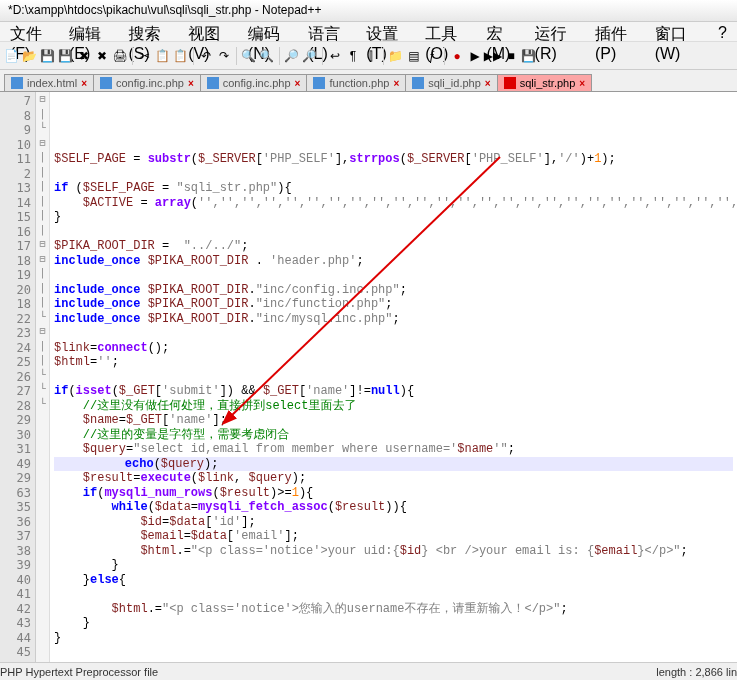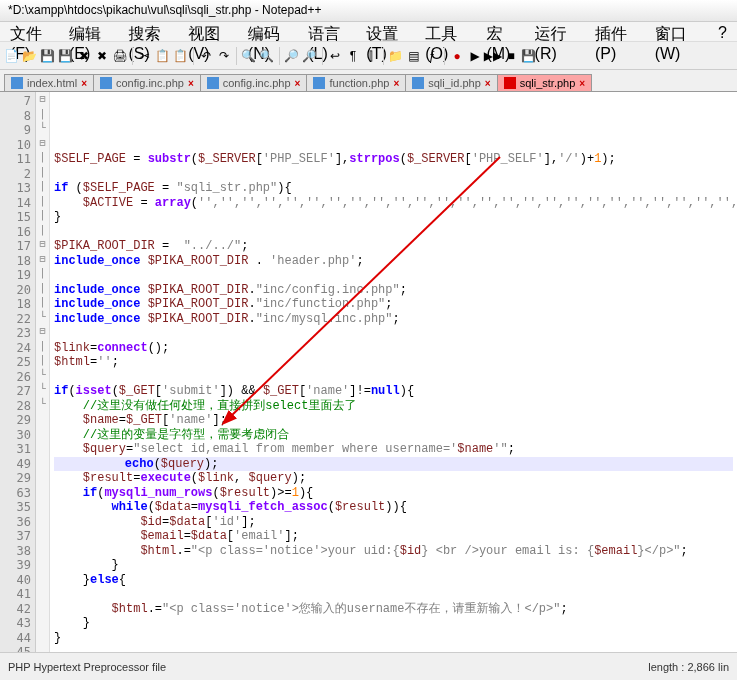--- a/index.html
+++ b/index.html
@@ -21,21 +21,21 @@
 .code { flex: 1; font-family: Consolas, "Courier New", monospace; font-size: 12px; line-height: 14.5px; padding: 2px 4px; white-space: pre; overflow: hidden; position: relative; }
 .code .line { height: 14.5px; }
 .code .hl { background: #e8e8ff; display: block; width: 100%; padding-left: 42px; }
 .kw { color: #0000ff; font-weight: bold; }
 .fn { color: #8000ff; font-weight: bold; }
 .str { color: #808080; }
 .var { color: #7f1d1d; }
 .cmt { color: #008000; }
 .num { color: #ff8000; }
 .arrow { position: absolute; left: 170px; top: 55px; pointer-events: none; }
-.statusbar { position: absolute; bottom: 0; left: 0; right: 0; height: 28px; background: #f0f0f0; border-top: 1px solid #ccc; display: flex; align-items: center; padding: 0 8px; font-size: 11px; color: #333; justify-content: space-between; margin-top: 36px; }
+.statusbar { position: absolute; bottom: 0; left: 0; right: 0; height: 18px; background: #f0f0f0; border-top: 1px solid #ccc; display: flex; align-items: center; padding: 0 0; font-size: 11px; color: #333; justify-content: space-between; margin-top: 36px; }
 </style>
 </head>
 <body>
 
 <div class="titlebar">
   <span>*D:\xampp\htdocs\pikachu\vul\sqli\sqli_str.php - Notepad++</span>
 </div>
 
 <div class="menubar" id="menubar">
     <span>文件(F)</span>

